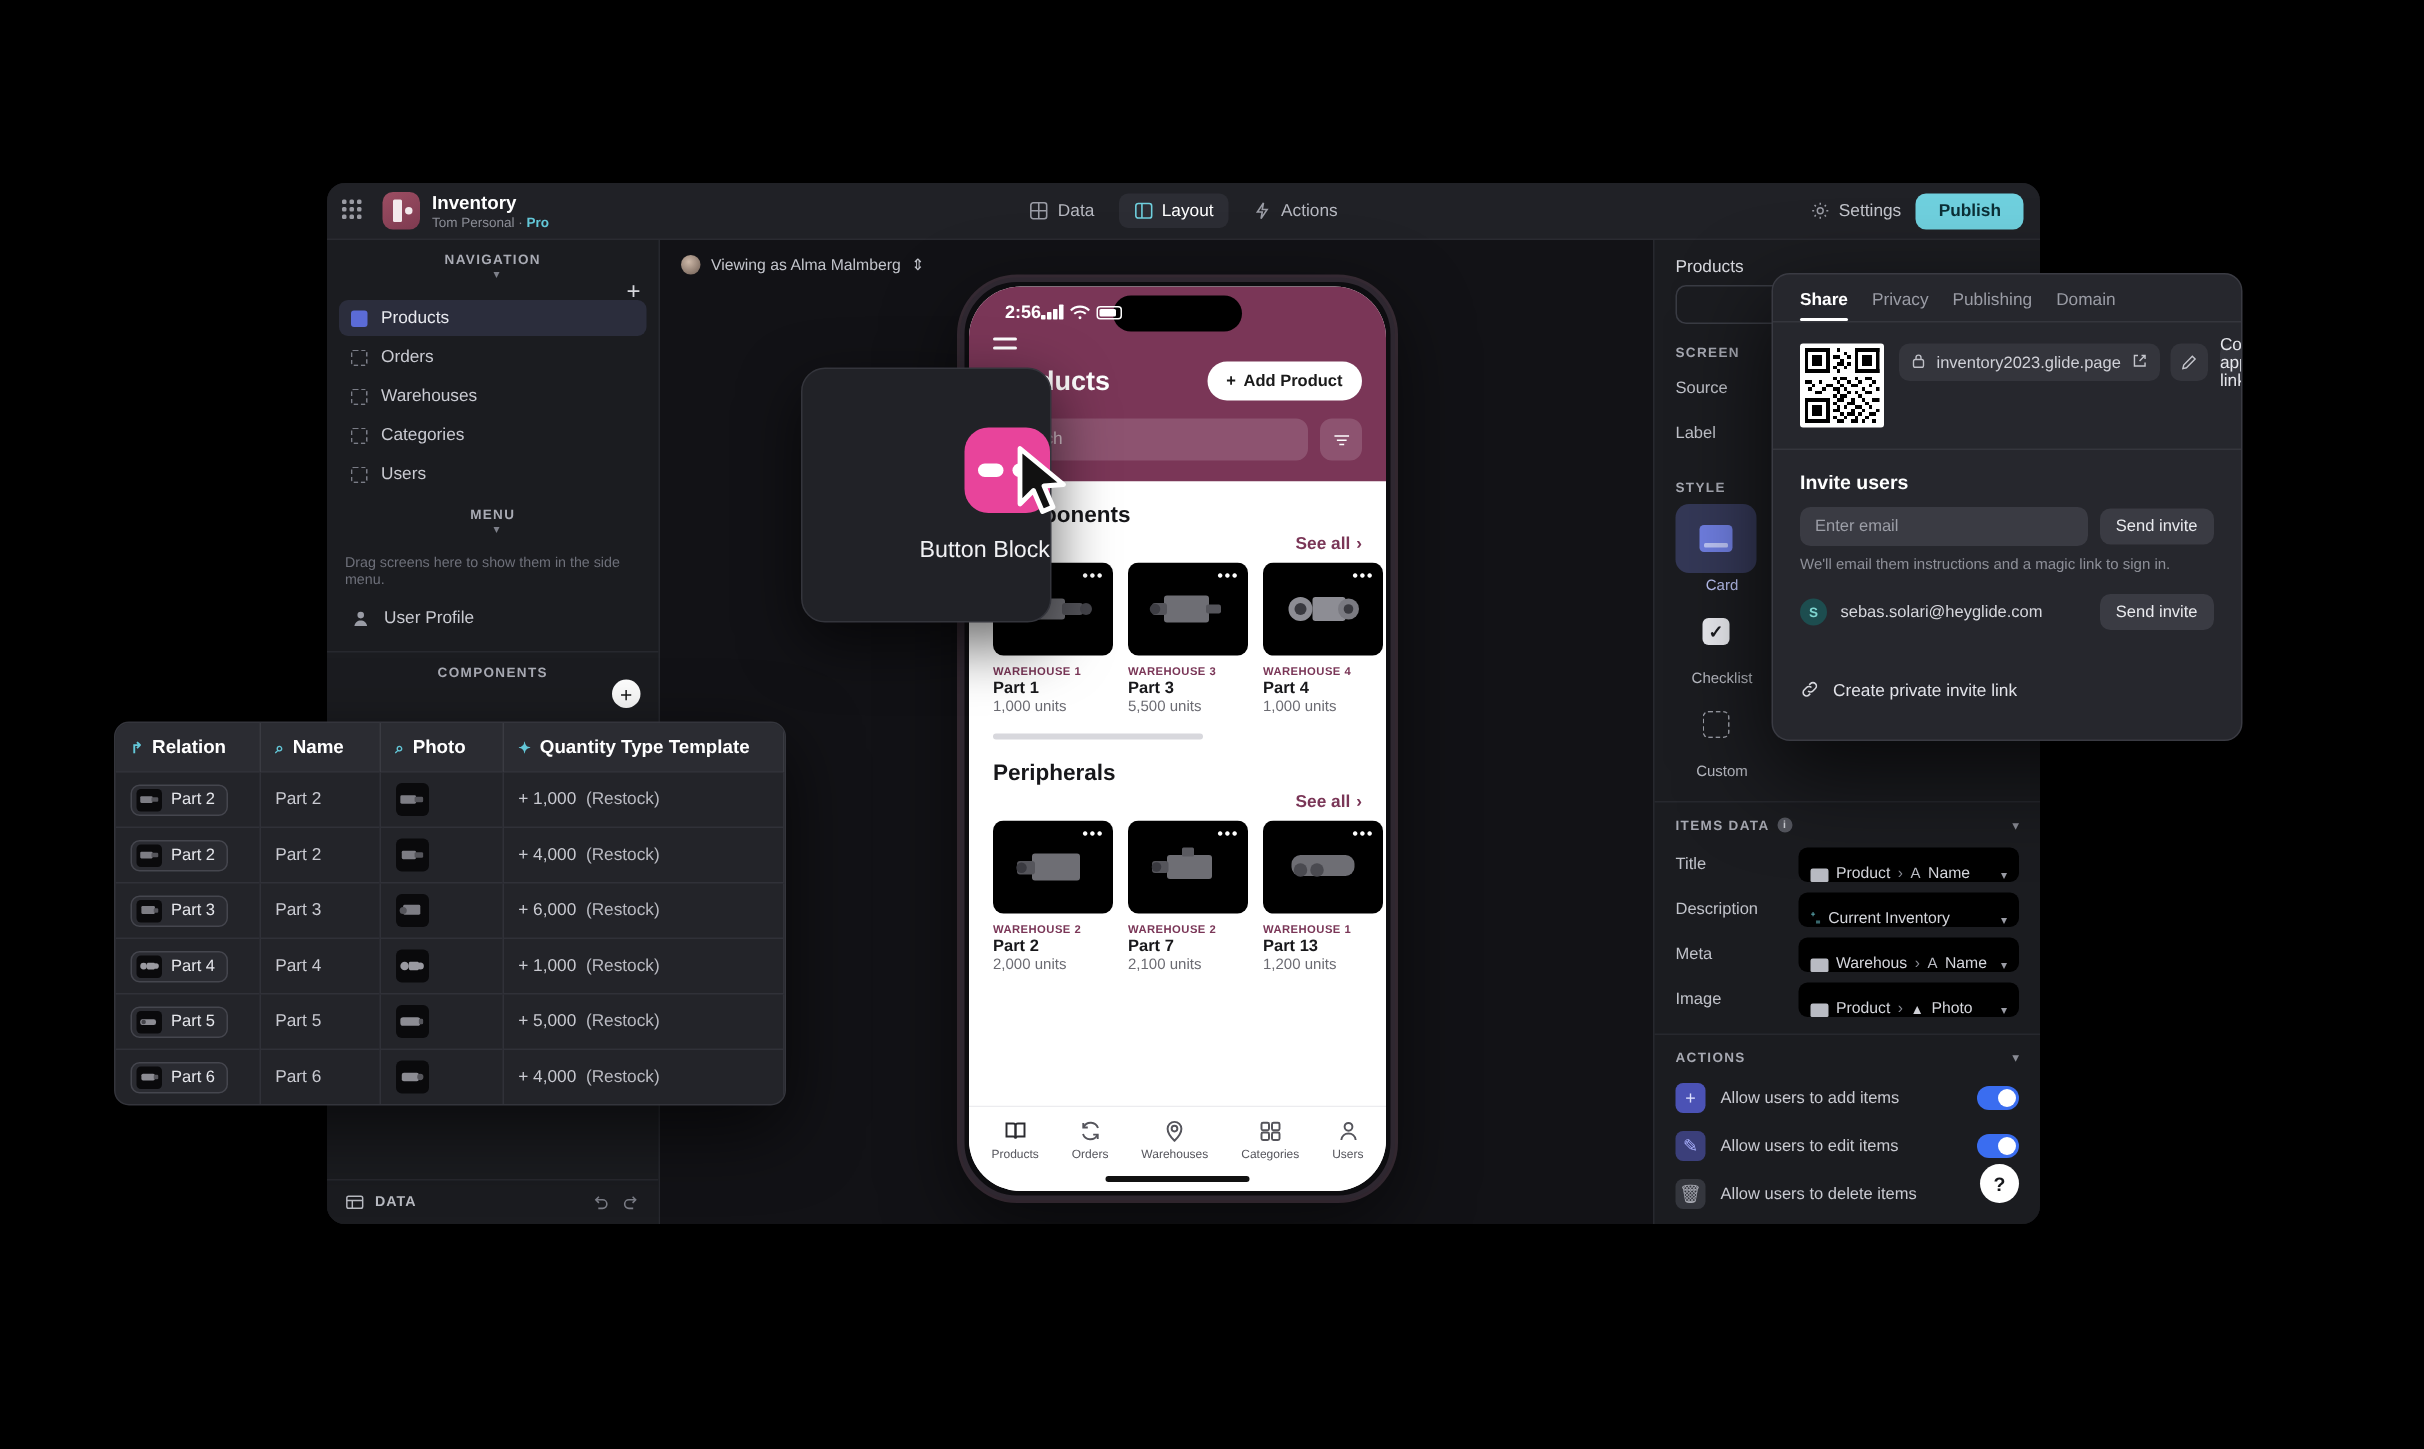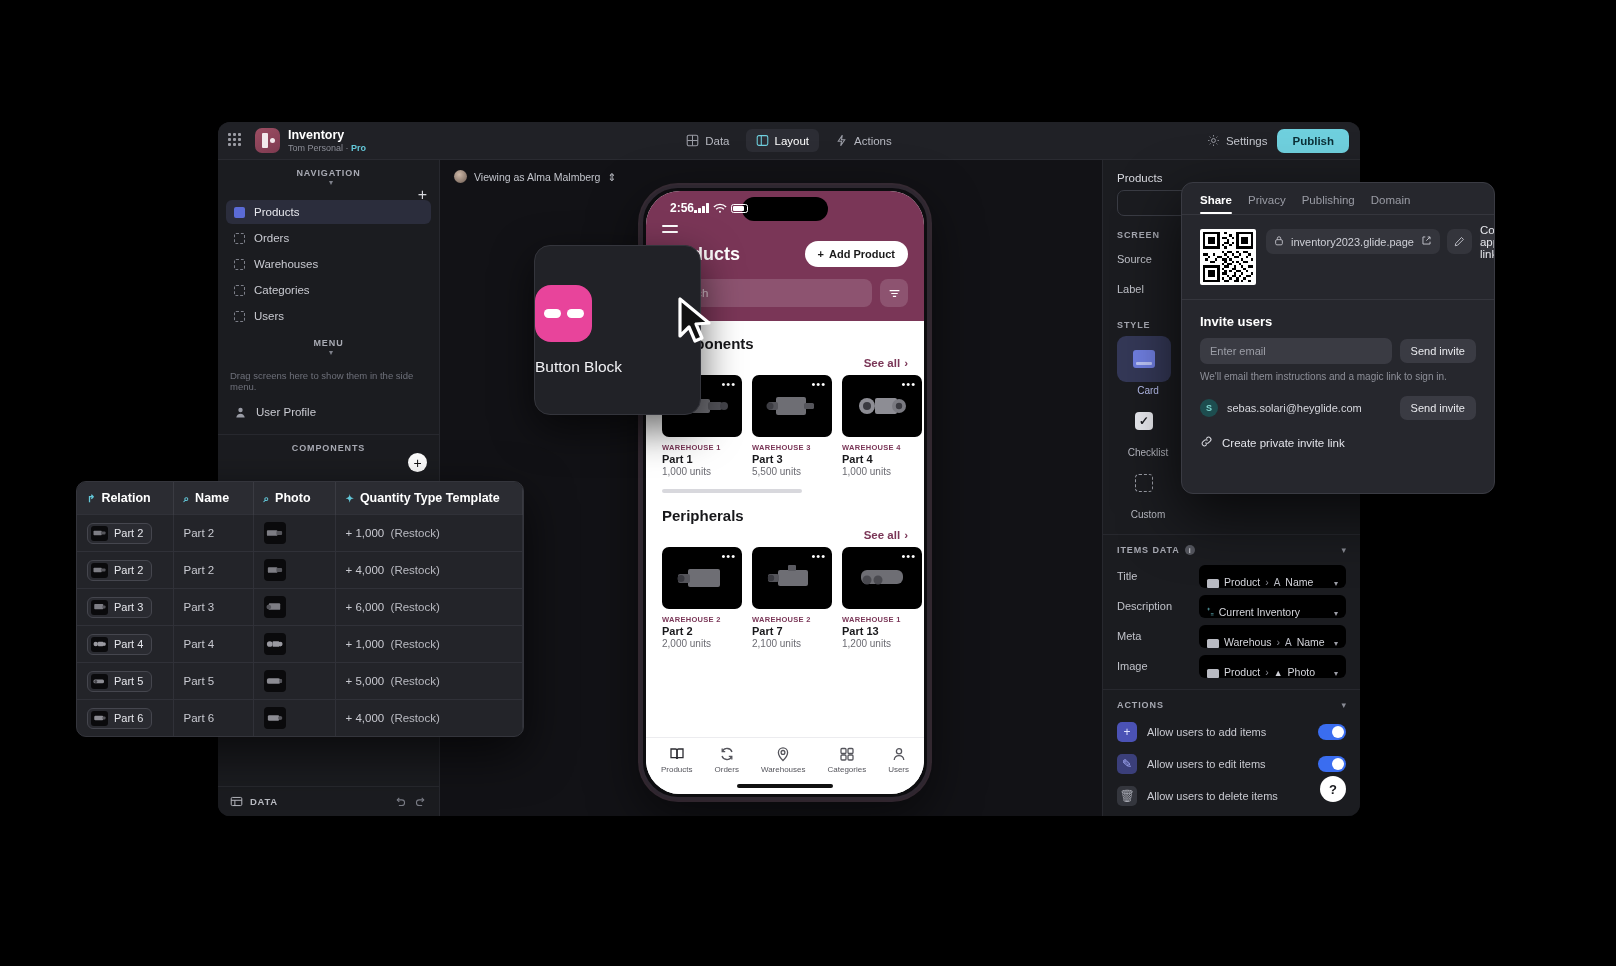--- a/index.html
+++ b/index.html
@@ -184,21 +184,21 @@
   .tabbar{ display:flex;justify-content:space-around;align-items:center;padding:8px 4px 4px;
      border-top:1px solid #ececef;background:#fff; }
   .tbItem{ display:flex;flex-direction:column;align-items:center;gap:3px;color:#2b2b30;}
   .tbItem .lb{ font-size:8px;color:#55555c; }
   .homebar{ height:16px;background:#fff;display:flex;align-items:center;justify-content:center;}
   .homebar i{ width:96px;height:4px;background:#111;border-radius:3px;display:block;}
 
   
   #btnBlock{ position:absolute; left:534px; top:245px; width:167px; height:170px;
      background:#212227; border-radius:16px; border:1px solid #34353c;
-     display:flex;flex-direction:column;align-items:flex-start;justify-content:center;gap:16px;
+     display:flex;flex-direction:column;align-items:flex-end;justify-content:center;gap:16px;
      box-shadow:0 14px 40px rgba(0,0,0,.6); }
   .bbIcon{ width:57px;height:57px;border-radius:16px;background:#e8449b;
      display:flex;align-items:center;justify-content:center;gap:6px; }
   .bbIcon i{ width:17px;height:9px;border-radius:5px;background:#fff;display:block; }
   .bbLabel{ color:#f1f1f4;font-size:15.5px; }
 
   
   #cursor{ position:absolute; left:676px; top:296px; width:40px;height:50px; }
 
   
@@ -245,21 +245,21 @@
   .emailInput{ flex:1;height:26px;background:#3a3b43;border:none;border-radius:7px;
      padding:0 10px;color:#e4e5ea;font-size:11px;font-family:inherit; }
   .emailInput::placeholder{ color:#9c9ea7; }
   .sendBtn{ background:#3a3b43;color:#e9eaee;font-size:11px;font-weight:400;
      padding:6px 11px;border-radius:7px;white-space:nowrap; }
   .shNote{ color:#8d8f98;font-size:10px;margin-top:7px; }
   .userRow{ display:flex;align-items:center;gap:9px;margin-top:14px; }
   .uAv{ width:18px;height:18px;border-radius:50%;background:#1d4d4f;color:#7fd6d0;
      font-size:9px;display:flex;align-items:center;justify-content:center;font-weight:700;}
   .uMail{ color:#d6d7dd;font-size:11px; }
-  .inviteLink{ display:flex;align-items:center;gap:9px;margin-top:15px;color:#e2e3e9;font-size:11.5px;}
+  .inviteLink{ display:flex;align-items:center;gap:9px;margin-top:33px;color:#e2e3e9;font-size:11.5px;}
 </style>
 </head>
 <body>
 
 <div id="app-window">
 
   <div class="topbar">
     <div class="grip">
       <i></i>
         <i></i>

